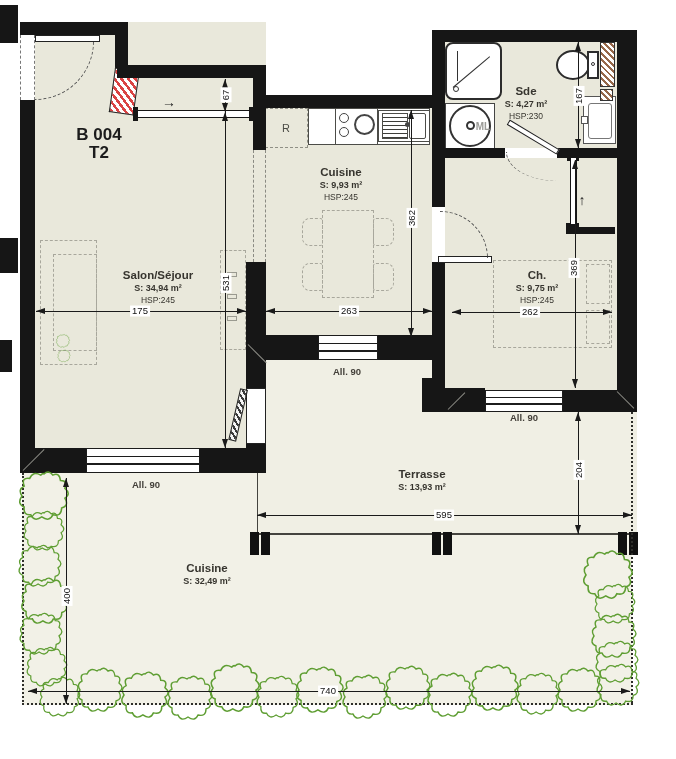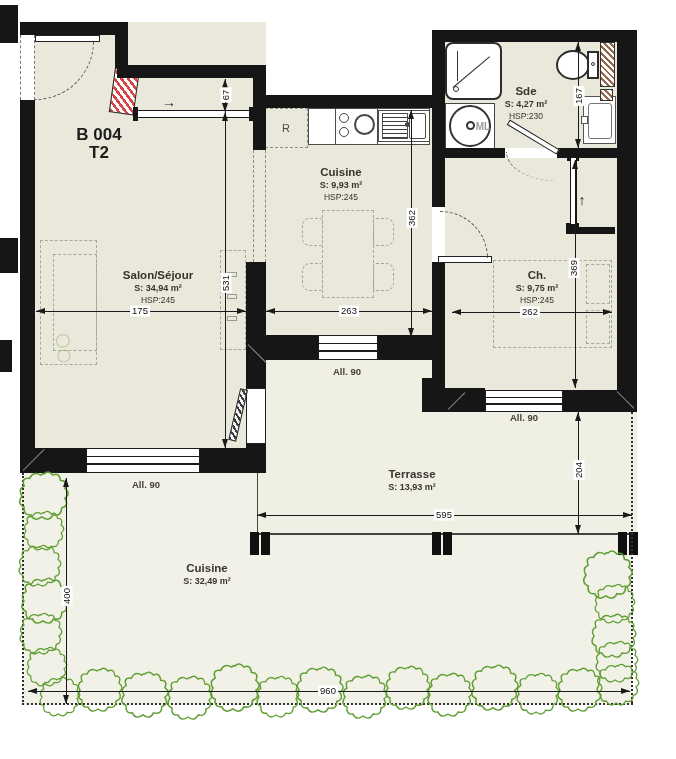--- a/index.html
+++ b/index.html
@@ -246,21 +246,21 @@
   <span class="dlab" style="left:444px;top:515px">595</span>
 
   <div class="vl" style="left:66px;top:478px;height:226px"></div>
   <div class="ah u" style="left:62.9px;top:478px"></div>
   <div class="ah d" style="left:62.9px;top:695px"></div>
   <span class="dlab v" style="left:67px;top:596px">400</span>
 
   <div class="hl" style="left:28px;top:691px;width:602px"></div>
   <div class="ah l" style="left:28px;top:687.9px"></div>
   <div class="ah r" style="left:621px;top:687.9px"></div>
-  <span class="dlab" style="left:328px;top:691px">960</span>
+  <span class="dlab" style="left:328px;top:691px">740</span>
 
   <div class="a" style="left:99px;top:144px;transform:translate(-50%,-50%);text-align:center;font-weight:700;font-size:17px;color:#1c1c1c;line-height:1.05">
     <span style="display:block">B 004</span>
     <span style="display:block">T2</span>
   </div>
 
   <div class="roomlab" style="left:158px;top:287px">
     <span class="n">Salon/Séjour</span>
     <span class="s">S: 34,94 m²</span>
     <span class="h">HSP:245</span>
@@ -273,21 +273,21 @@
   <div class="roomlab" style="left:526px;top:103px">
     <span class="n">Sde</span>
     <span class="s">S: 4,27 m²</span>
     <span class="h">HSP:230</span>
   </div>
   <div class="roomlab" style="left:537px;top:287px">
     <span class="n">Ch.</span>
     <span class="s">S: 9,75 m²</span>
     <span class="h">HSP:245</span>
   </div>
-  <div class="roomlab" style="left:412px;top:480px">
+  <div class="roomlab" style="left:422px;top:480px">
     <span class="n">Terrasse</span>
     <span class="s">S: 13,93 m²</span>
   </div>
   <div class="roomlab" style="left:207px;top:574px">
     <span class="n">Cuisine</span>
     <span class="s">S: 32,49 m²</span>
   </div>
 
   <span class="alab" style="left:146px;top:484px">All. 90</span>
   <span class="alab" style="left:347px;top:371px">All. 90</span>

